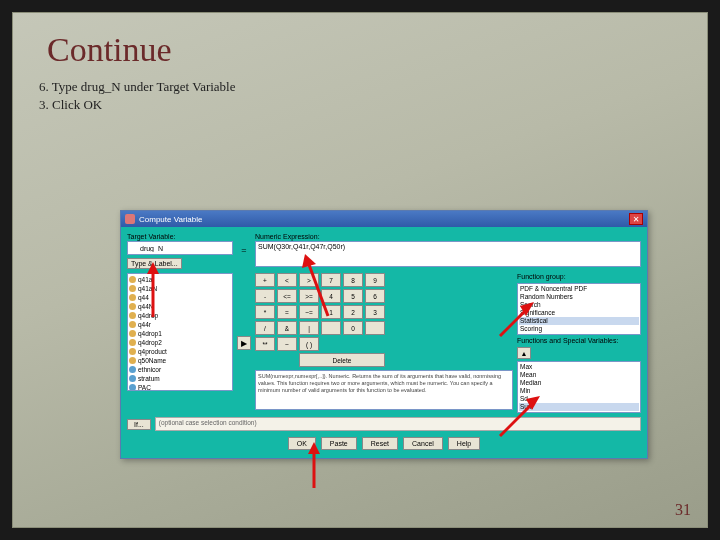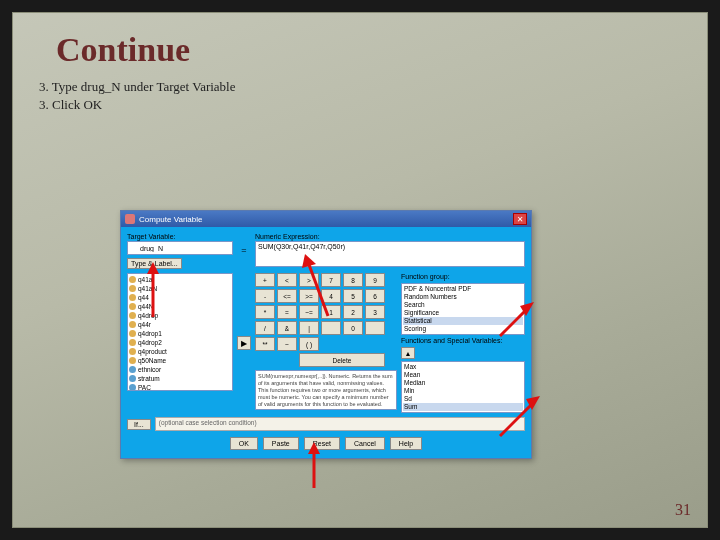--- a/index.html
+++ b/index.html
@@ -15,31 +15,31 @@
   .slide {
     position: absolute;
     top: 12px; left: 12px; right: 12px; bottom: 12px;
     background: linear-gradient(160deg, #c5c7b8 0%, #b8baa8 40%, #a8ab98 70%, #9a9d8a 100%);
     border: 1px solid #8a8d78;
     padding: 18px 26px;
   }
   .slide-title {
     font-size: 34px;
     color: #6b2a2a;
-    margin: 0 0 10px 17px;
-    font-weight: bold;
+    margin: 0 0 10px 8px;
+    font-weight: normal;
   }
   .step { font-size: 13px; color: #222; margin: 2px 0; }
   .pagenum { position: absolute; bottom: 8px; right: 16px; font-size: 16px; color: #6b2a2a; }
 
   .dialog {
     position: absolute;
     top: 210px; left: 120px;
-    width: 412px;
-    background: #0ea5e9;
+    width: 528px;
+    background: #14b8a6;
     border: 1px solid #5a7ab0;
     font-family: Tahoma, Arial, sans-serif;
     font-size: 8px;
     color: #000;
     box-shadow: 2px 2px 6px rgba(0,0,0,0.3);
   }
   .titlebar {
     background: linear-gradient(#4a79c4, #2f5aa8);
     color: #fff;
     display: flex;
@@ -187,21 +187,21 @@
     position: absolute;
     pointer-events: none;
   }
   .arrow svg { display: block; }
 </style>
 </head>
 <body>
 
 <div class="slide">
   <h1 class="slide-title">Continue</h1>
-  <div class="step">3. Type drug_N under Target Variable</div>
+  <div class="step">6. Type drug_N under Target Variable</div>
   <div class="step">3. Click OK</div>
   <div class="pagenum">31</div>
 </div>
 
 <div class="dialog">
   <div class="titlebar">
     <div class="icon"></div>
     <div class="ttext">Compute Variable</div>
     <div class="closebtn">✕</div>
   </div>

